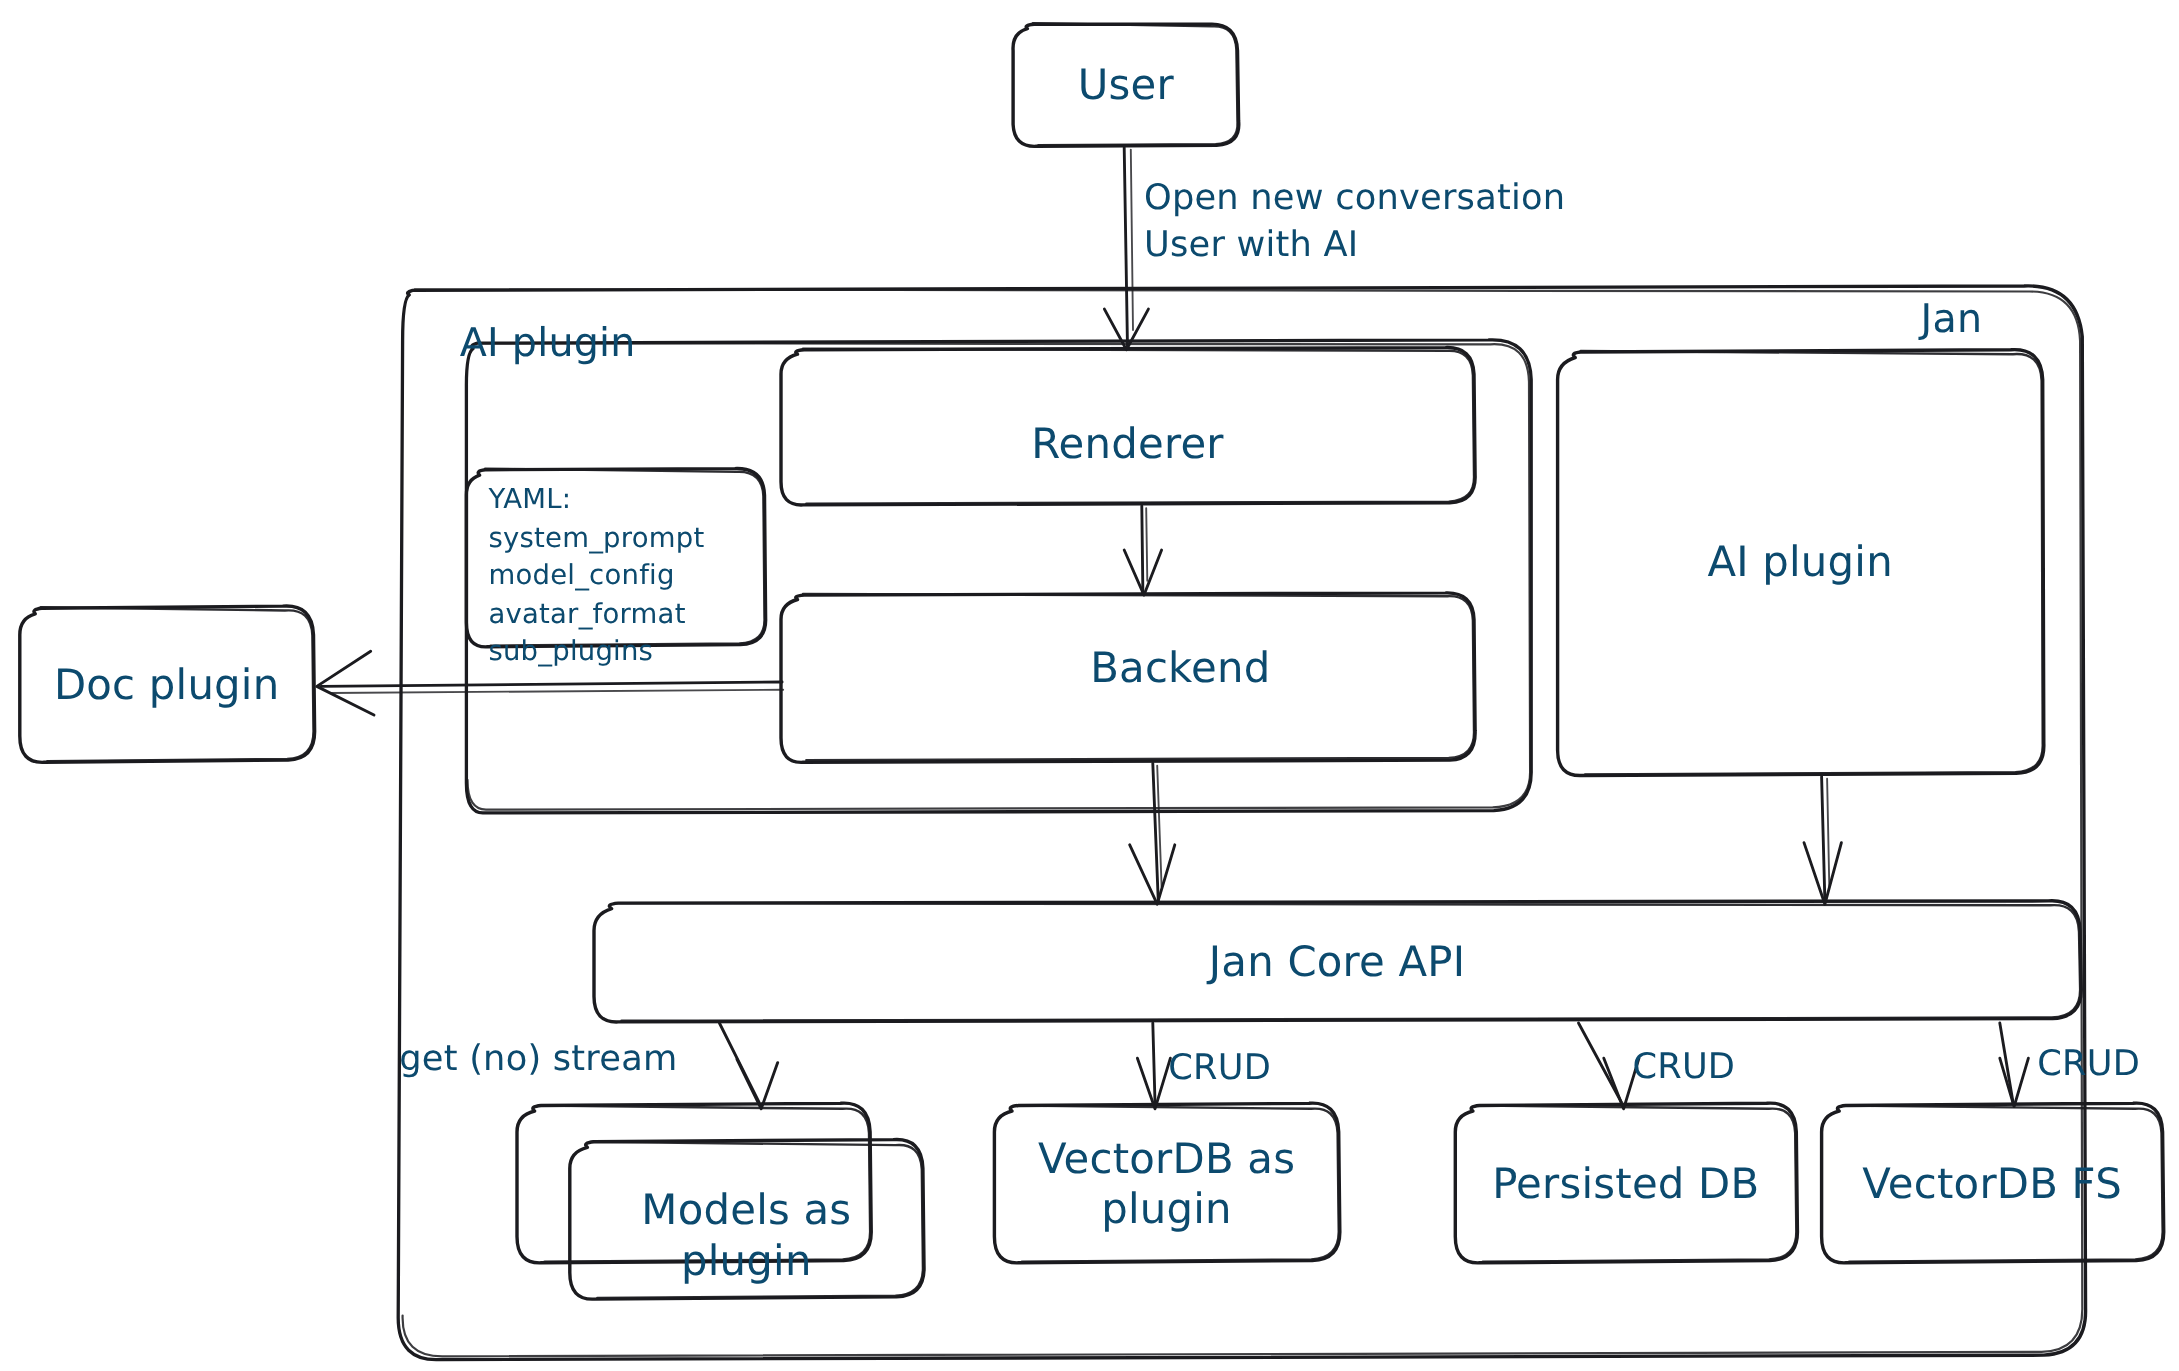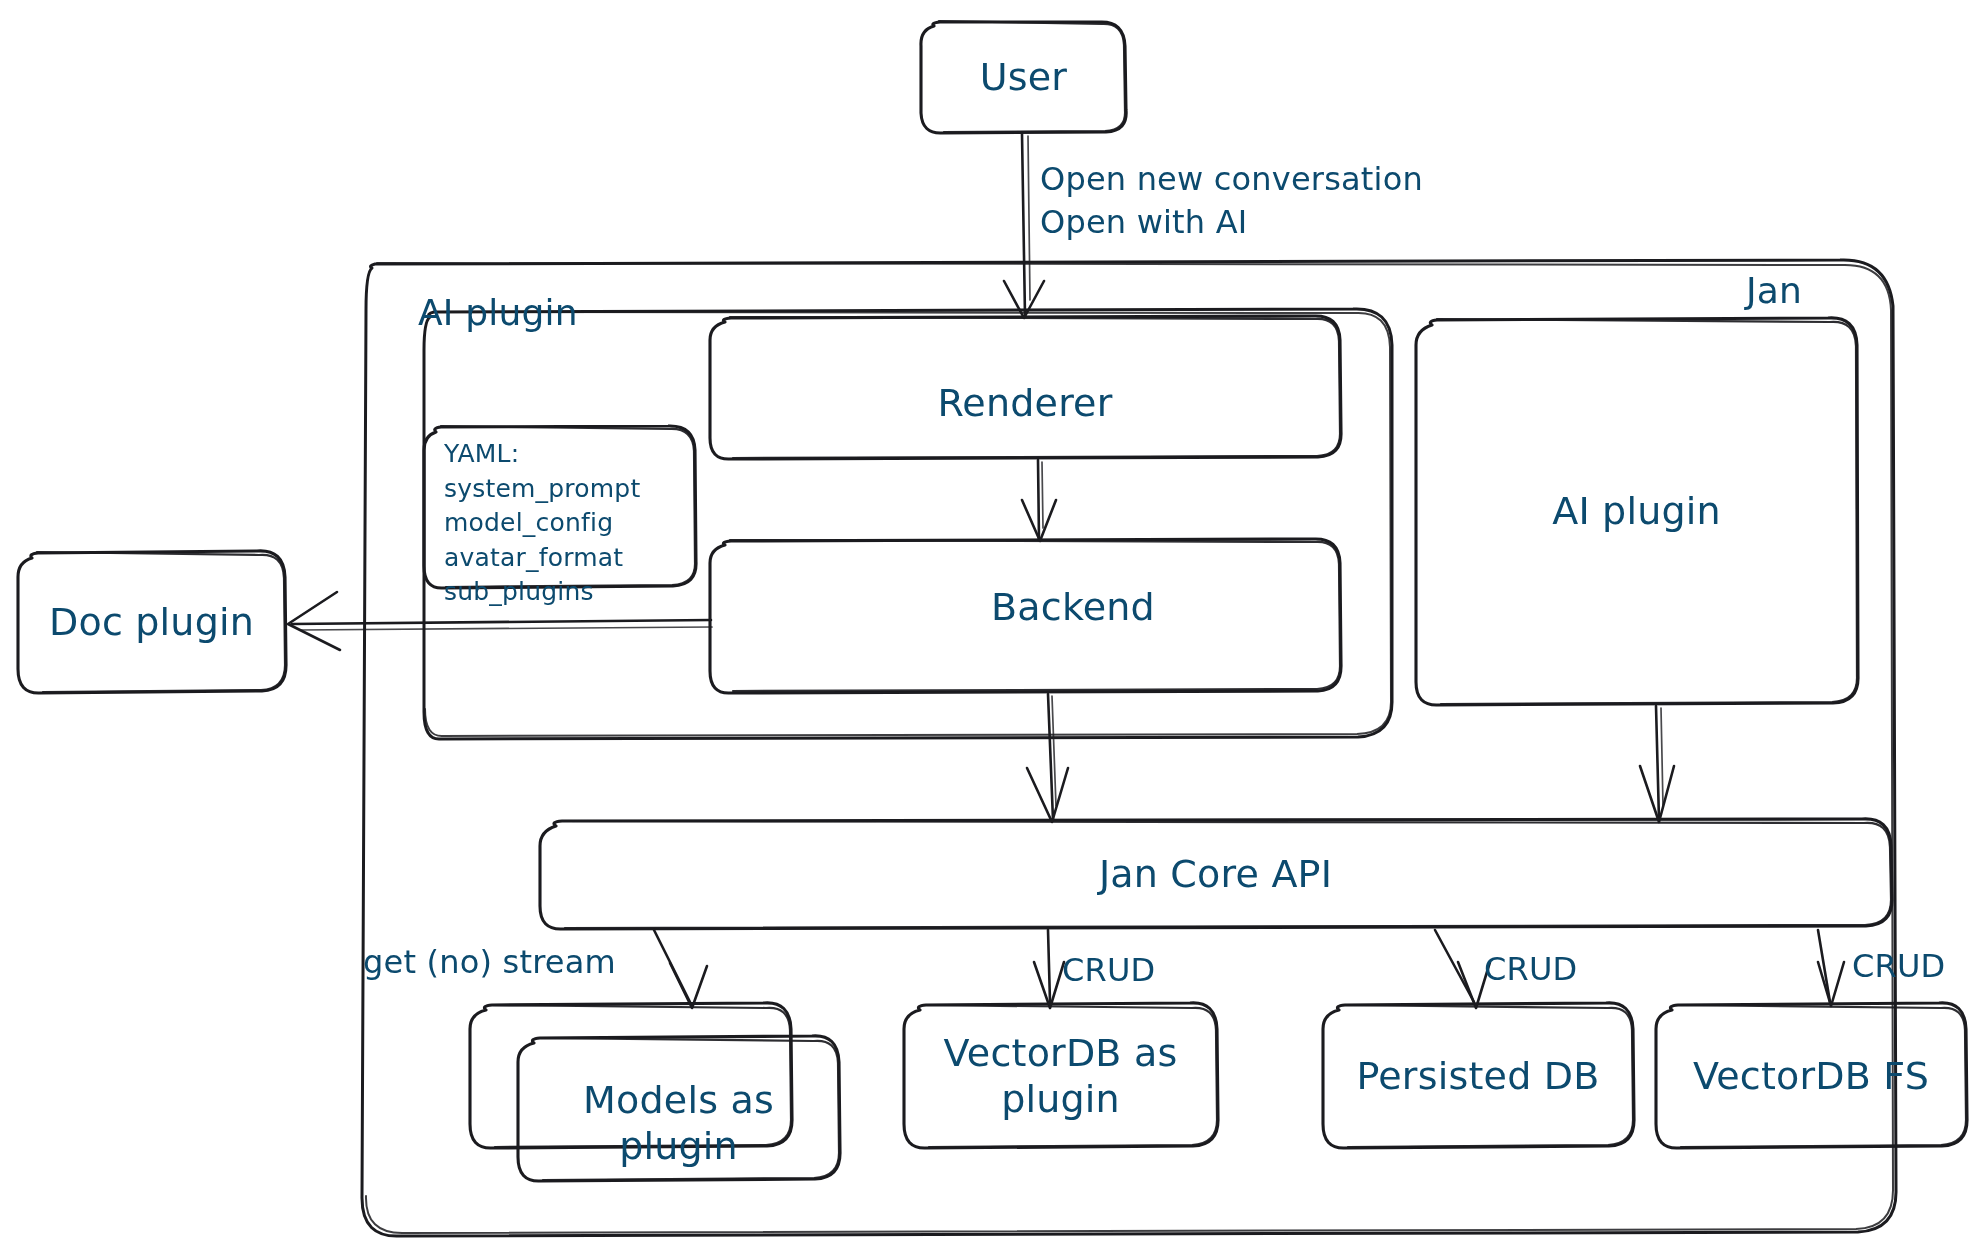--- a/index.html
+++ b/index.html
@@ -256,21 +256,21 @@
   <div style="position:absolute; left:444px; top:437px; width:250px;">
     <div class="lbl lbl-yaml" style="position:static;">YAML:</div>
     <div class="lbl lbl-yaml" style="position:static;">system_prompt</div>
     <div class="lbl lbl-yaml" style="position:static;">model_config</div>
     <div class="lbl lbl-yaml" style="position:static;">avatar_format</div>
     <div class="lbl lbl-yaml" style="position:static;">sub_plugins</div>
   </div>
 
   <div style="position:absolute; left:1040px; top:158px;">
     <div class="lbl lbl-edge" style="position:static;">Open new conversation</div>
-    <div class="lbl lbl-edge" style="position:static;">Open with AI</div>
+    <div class="lbl lbl-edge" style="position:static;">User with AI</div>
   </div>
 
   <div class="lbl lbl-edge" style="left:363px; top:941px;">get (no) stream</div>
 
   <div class="lbl lbl-edge" style="left:1062px; top:949px;">CRUD</div>
 
   <div class="lbl lbl-edge" style="left:1484px; top:948px;">CRUD</div>
 
   <div class="lbl lbl-edge" style="left:1852px; top:945px;">CRUD</div>
 

